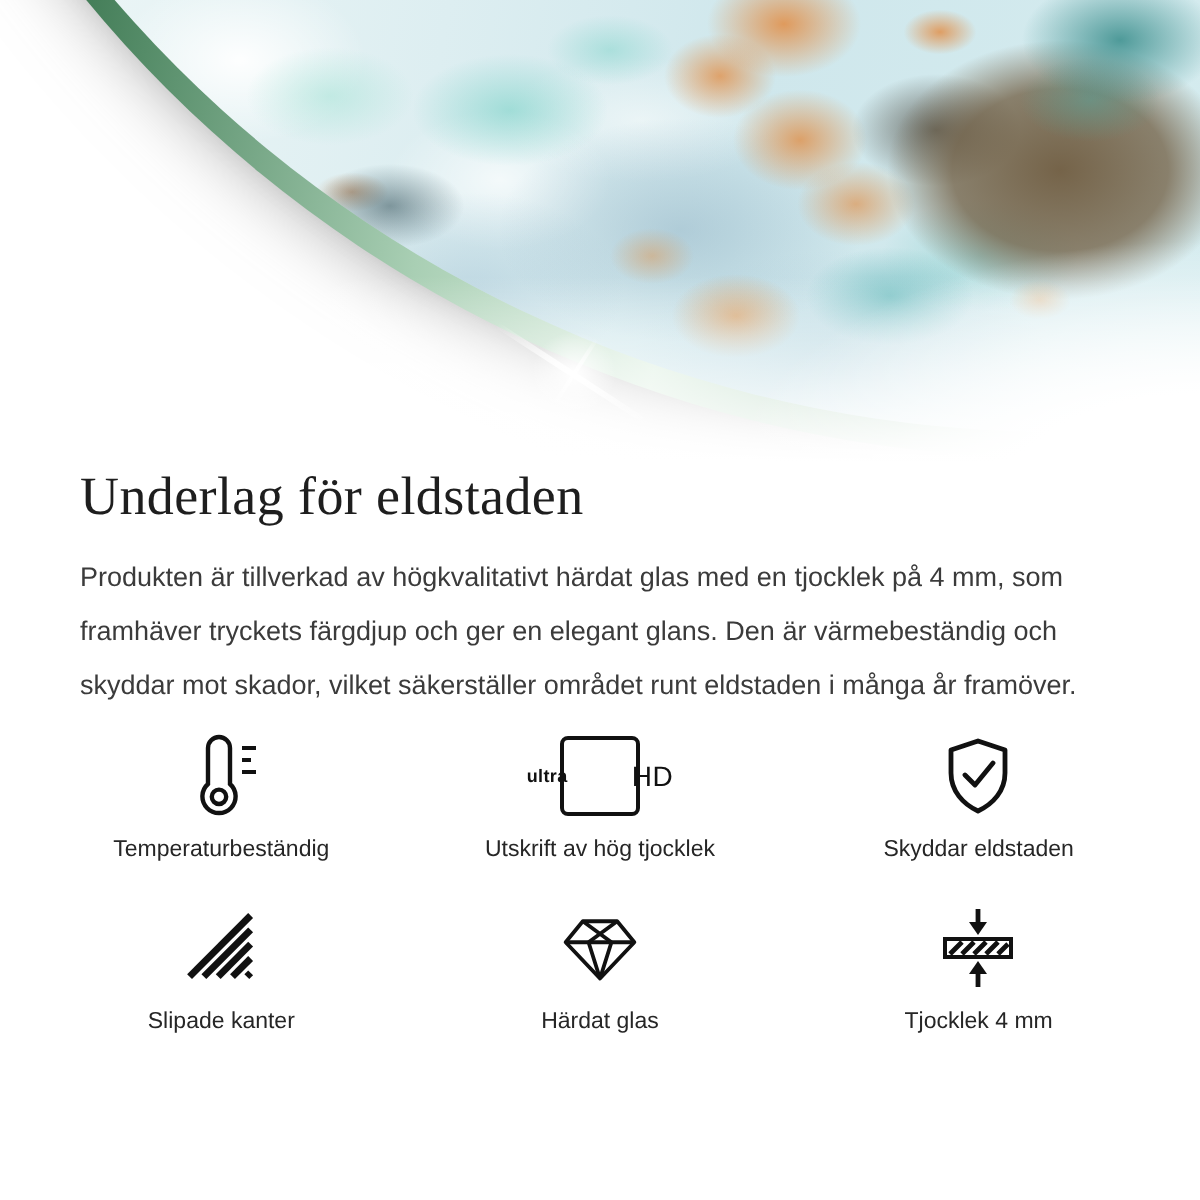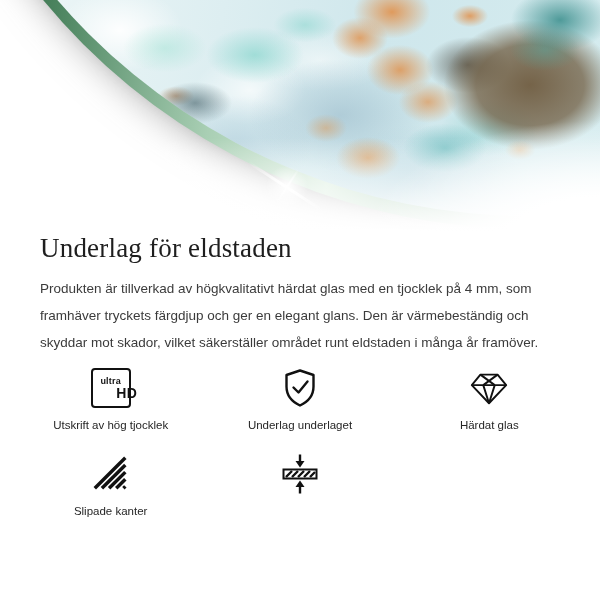--- a/index.html
+++ b/index.html
@@ -109,25 +109,25 @@
   }
   .feature { text-align:center; }
   .feature .ic {
     height:44px; display:flex; align-items:center; justify-content:center;
   }
   .feature .lbl {
     margin-top:8px; font-size:11.5px; line-height:14px; color:#262626;
   }
   .uhd-box {
     width:36px; height:36px; border:2.5px solid #111; border-radius:4px;
-    display:flex; flex-direction:column; align-items:center; justify-content:center;
+    display:flex; flex-direction:row; align-items:center; justify-content:center;
     color:#111;
   }
   .uhd-box .t1 { font-size:9px; font-weight:700; line-height:10px; letter-spacing:.2px; }
-  .uhd-box .t2 { font-size:14px; font-weight:700; line-height:15px; letter-spacing:.3px;margin-left:32px; }
+  .uhd-box .t2 { font-size:14px; font-weight:400; line-height:15px; letter-spacing:.3px;margin-left:32px; }
   svg.icon { display:block; }
 </style>
 </head>
 <body>
 
 <div class="page">
 
   <section class="hero">
     <div class="disc-shadow"></div>
     <div class="glass-edge"></div>
@@ -140,77 +140,88 @@
     </div>
   </section>
 
   <div class="content">
     <h1 class="title"><span>Underlag för eldstaden</span><br></h1>
     <p class="desc">Produkten är tillverkad av högkvalitativt härdat glas med en tjocklek på 4 mm, som framhäver tryckets färgdjup och ger en elegant glans. Den är värmebeständig och skyddar mot skador, vilket säkerställer området runt eldstaden i många år framöver.</p>
   </div>
 
   <div class="features">
 
+    <div class="feature">
+      <div class="ic">
+        <svg class="icon" width="44" height="44" viewBox="0 0 44 44" fill="none" stroke="#111" stroke-width="2.2">
+          <path d="M15 26 V8 a5.5 5.5 0 0 1 11 0 V26 a8.3 8.3 0 1 1 -11 0 Z"></path>
+          <circle cx="20.5" cy="32.4" r="3.6"></circle>
+          <path d="M32 8 h7 M32 14 h4.5 M32 20 h7" stroke-width="2"></path>
+        </svg>
+      </div>
+      <div class="lbl">Temperaturbeständig</div>
+    </div>
 
     <div class="feature">
       <div class="ic">
         <div class="uhd-box">
           <span class="t1">ultra</span>
           <span class="t2">HD</span>
         </div>
       </div>
       <div class="lbl">Utskrift av hög tjocklek</div>
     </div>
 
     <div class="feature">
       <div class="ic">
         <svg class="icon" width="44" height="44" viewBox="0 0 44 44" fill="none" stroke="#111" stroke-width="2.4" stroke-linejoin="round" stroke-linecap="round">
           <path d="M22 4.5 L35.5 9 V20.5 C35.5 29.5 29.5 36 22 39.5 C14.5 36 8.5 29.5 8.5 20.5 V9 Z"></path>
           <path d="M15.5 21.5 L20.5 26.5 L29.5 15.5"></path>
         </svg>
       </div>
-      <div class="lbl">Underlag underlaget</div>
-    </div>
-
-    <div class="feature">
-      <div class="ic">
-        <svg class="icon" width="42" height="42" viewBox="0 0 44 44" fill="none" stroke="#111" stroke-width="2" stroke-linejoin="round">
-          <path d="M13 8 H31 L40 19 L22 38 L4 19 Z"></path>
-          <path d="M4 19 H40"></path>
-          <path d="M13 8 L28 19 M31 8 L16 19"></path>
-          <path d="M16 19 L22 38 M28 19 L22 38"></path>
-        </svg>
-      </div>
-      <div class="lbl">Härdat glas</div>
+      <div class="lbl">Skyddar eldstaden</div>
     </div>
 
     <div class="feature">
       <div class="ic">
         <svg class="icon" width="42" height="42" viewBox="0 0 44 44" fill="none" stroke="#111" stroke-width="3.6" stroke-linecap="butt">
           <path d="M5 37 L37 5"></path>
           <path d="M12.5 37 L37 12.5"></path>
           <path d="M20 37 L37 20"></path>
           <path d="M27.5 37 L37 27.5"></path>
           <path d="M35 37 L37 35"></path>
         </svg>
       </div>
       <div class="lbl">Slipade kanter</div>
+    </div>
+
+    <div class="feature">
+      <div class="ic">
+        <svg class="icon" width="42" height="42" viewBox="0 0 44 44" fill="none" stroke="#111" stroke-width="2" stroke-linejoin="round">
+          <path d="M13 8 H31 L40 19 L22 38 L4 19 Z"></path>
+          <path d="M4 19 H40"></path>
+          <path d="M13 8 L28 19 M31 8 L16 19"></path>
+          <path d="M16 19 L22 38 M28 19 L22 38"></path>
+        </svg>
+      </div>
+      <div class="lbl">Härdat glas</div>
     </div>
 
     <div class="feature">
       <div class="ic">
         <svg class="icon" width="44" height="44" viewBox="0 0 44 44">
           <g stroke="#111" stroke-width="2" fill="none">
             <rect x="5.5" y="17.5" width="33" height="9"></rect>
             <path d="M8 25 L14 19 M14 25 L20 19 M20 25 L26 19 M26 25 L32 19 M32 25 L37 20" stroke-width="2.4"></path>
           </g>
           <g stroke="#111" stroke-width="2.4" fill="#111">
             <line x1="22" y1="2.5" x2="22" y2="9.5"></line>
             <polygon points="22,15.5 17.5,9 26.5,9" stroke="none"></polygon>
             <line x1="22" y1="41.5" x2="22" y2="34.5"></line>
             <polygon points="22,28.5 17.5,35 26.5,35" stroke="none"></polygon>
           </g>
         </svg>
       </div>
+      <div class="lbl">Tjocklek 4 mm</div>
     </div>
 
   </div>
 </div>
 
 </body></html>

